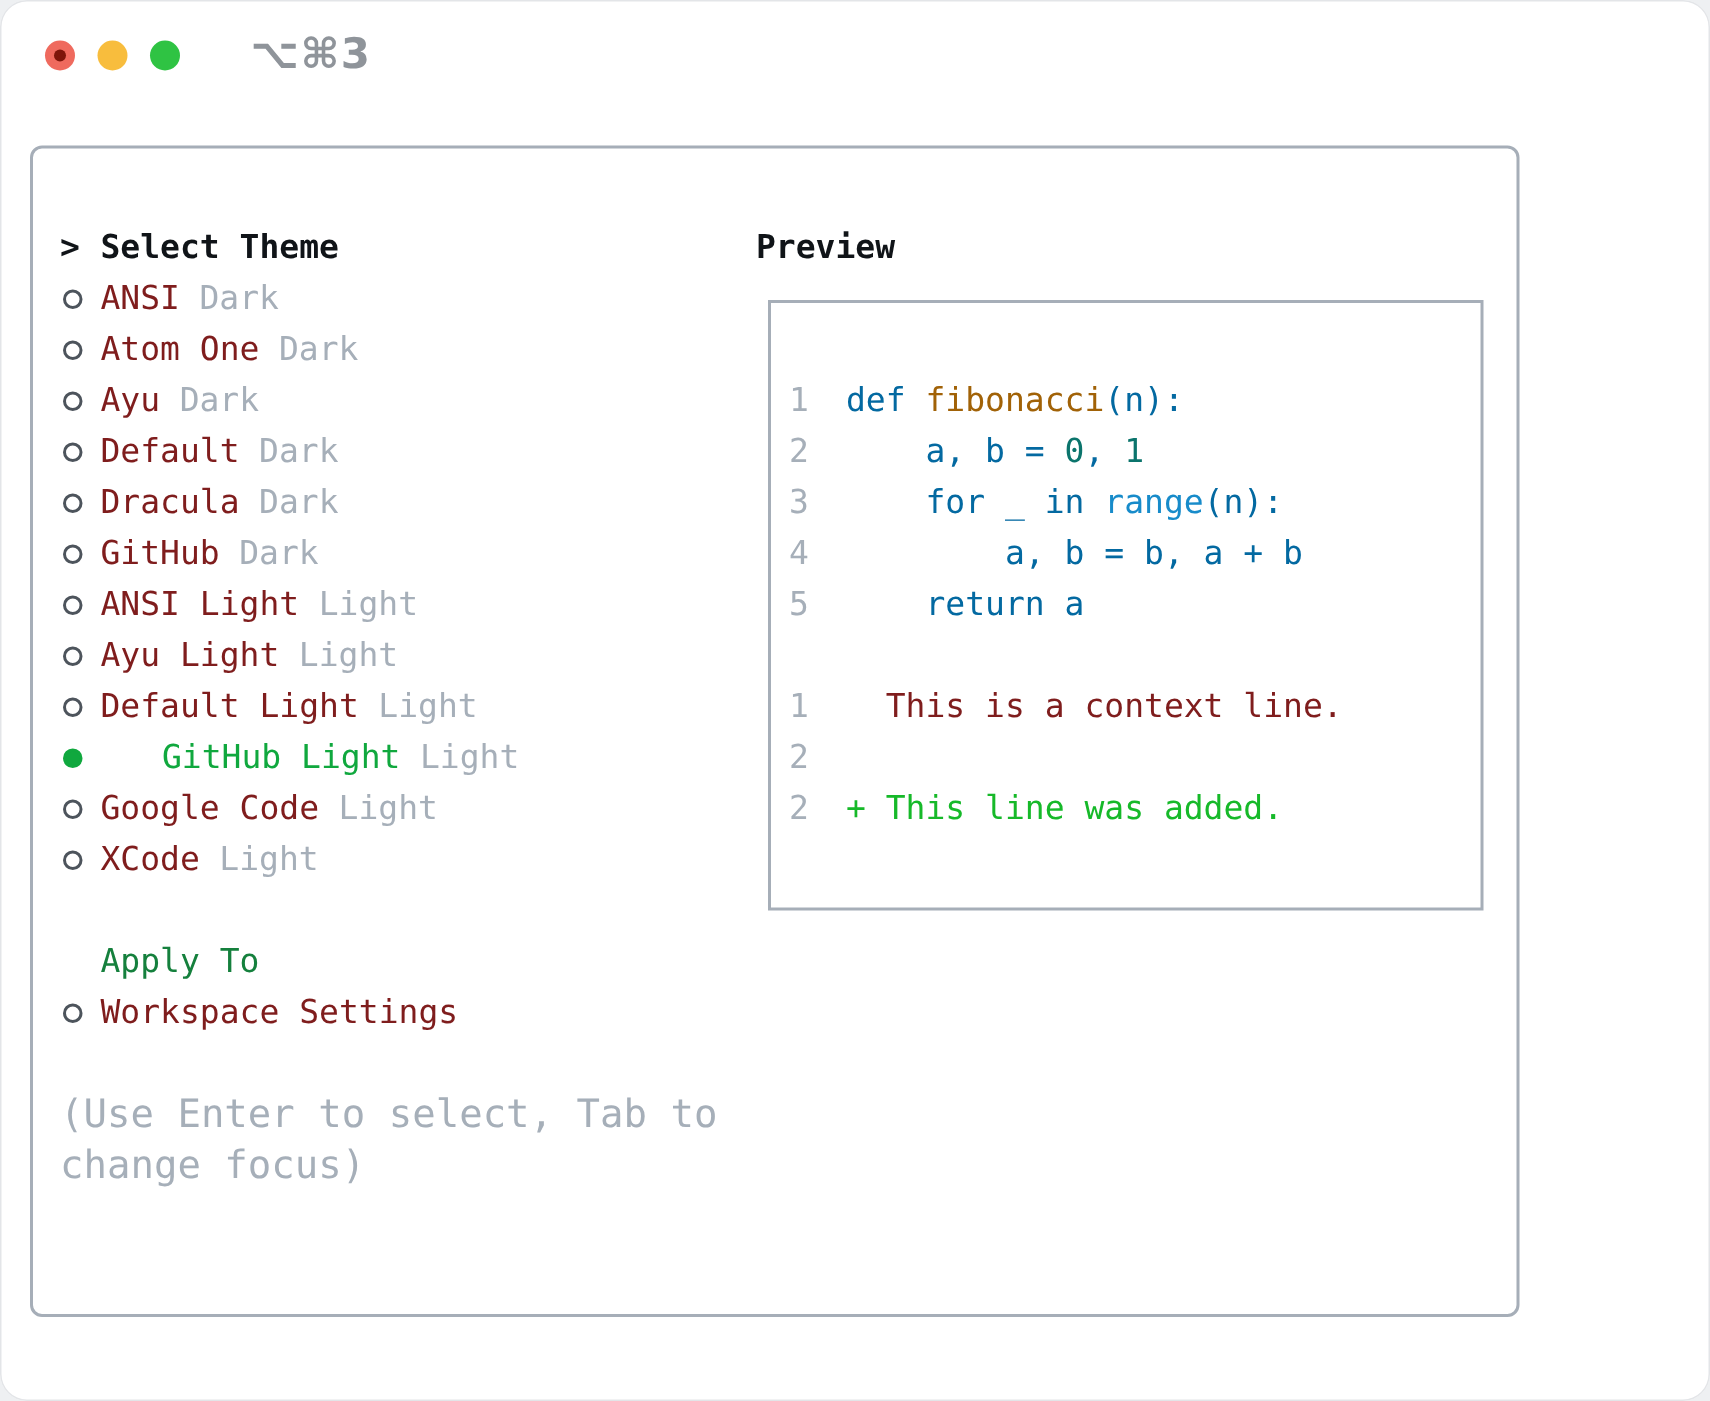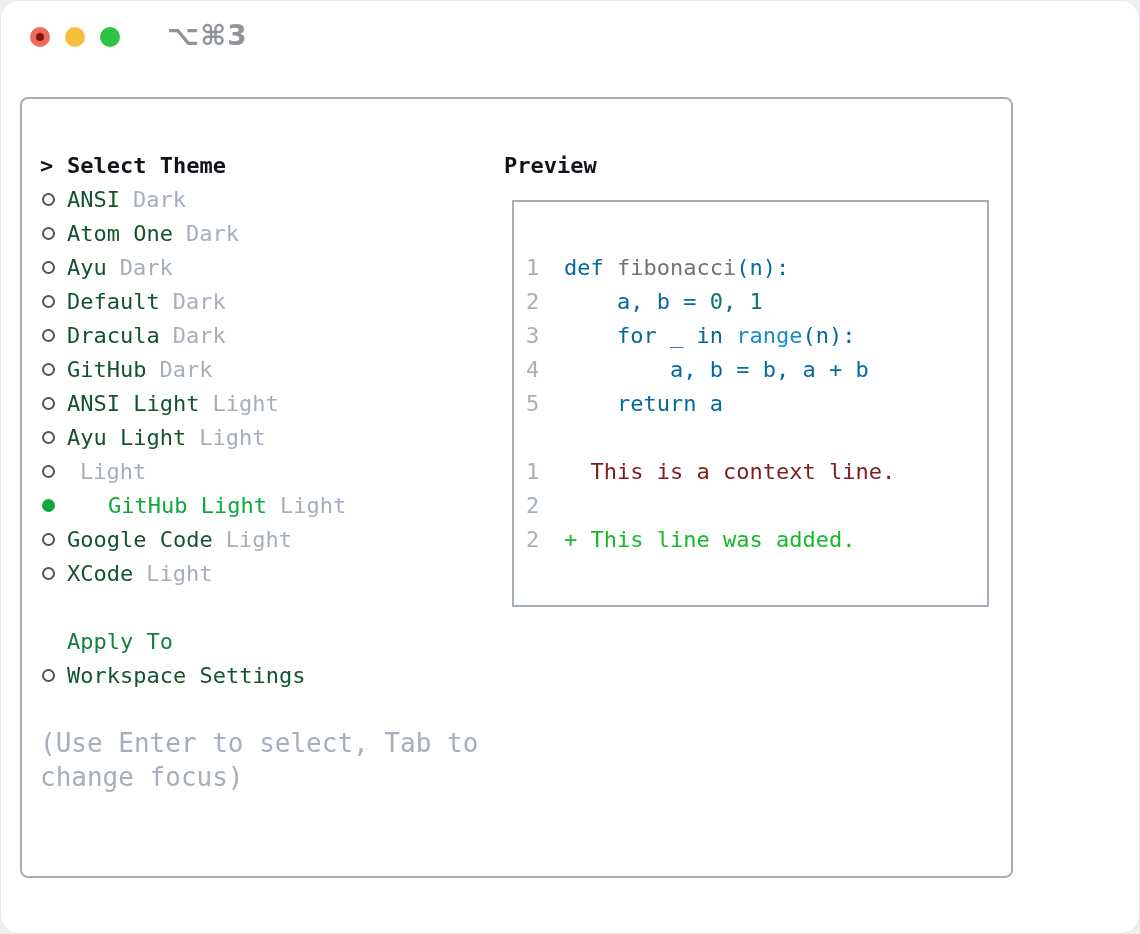--- a/index.html
+++ b/index.html
@@ -45,38 +45,38 @@
   .row { height: 34px; display: flex; align-items: center; font-size: 22px; white-space: pre; }
   .row.blank { height: 34px; }
   .bullet { width: 27px; flex: none; display: flex; align-items: center; }
   .prompt { font-weight: bold; color: #101418; }
   .hdr { font-weight: bold; color: #101418; }
   .radio {
     width: 13px; height: 13px; border-radius: 50%;
     border: 2px solid #4d545c; box-sizing: border-box; margin-left: 2px;
   }
   .sel .radio { background: #10a83e; border-color: #10a83e; }
-  .name { color: #14532d; }
+  .name { color: #7f1d1d; }
   .sel .name { color: #10a83e; margin-left: 41px; }
   .tag { color: #a6afb9; margin-left: 13px; }
   .apply-hdr { color: #15803d; }
   .hint { color: #a6afb9; font-size: 26px; line-height: 34px; white-space: pre; }
   
   .codebox {
     box-sizing: border-box;
     width: 477px; height: 407px;
     margin: 18px 0 0 8px;
     border: 2px solid #a6aeb8;
     padding: 48px 0 0 12px;
     overflow: hidden;
   }
   .codeline { height: 34px; display: flex; align-items: center; font-size: 22px; white-space: pre; }
   .lnum { width: 38px; flex: none; color: #a6afb9; }
   .tok-plain   { color: #0369a1; text-align: center; }
-  .tok-function{ color: #737373; }
+  .tok-function{ color: #a16207; }
   .tok-number  { color: #0b746c; }
   .tok-builtin { color: #178bca; }
   .tok-context { color: #7f1d1d; }
   .tok-deleted { color: #cb3a2b; }
   .tok-added   { color: #16b929; }
 </style>
 </head>
 <body>
 
 <div class="window">
@@ -162,20 +162,21 @@
             <span class="radio"></span>
           </span>
           <span class="name">Ayu Light</span>
           <span class="tag">Light</span>
         </div>
 
         <div class="row">
           <span class="bullet">
             <span class="radio"></span>
           </span>
+          <span class="name">Default Light</span>
           <span class="tag">Light</span>
         </div>
 
         <div class="row sel">
           <span class="bullet">
             <span class="radio"></span>
           </span>
           <span class="name">GitHub Light</span>
           <span class="tag">Light</span>
         </div>

